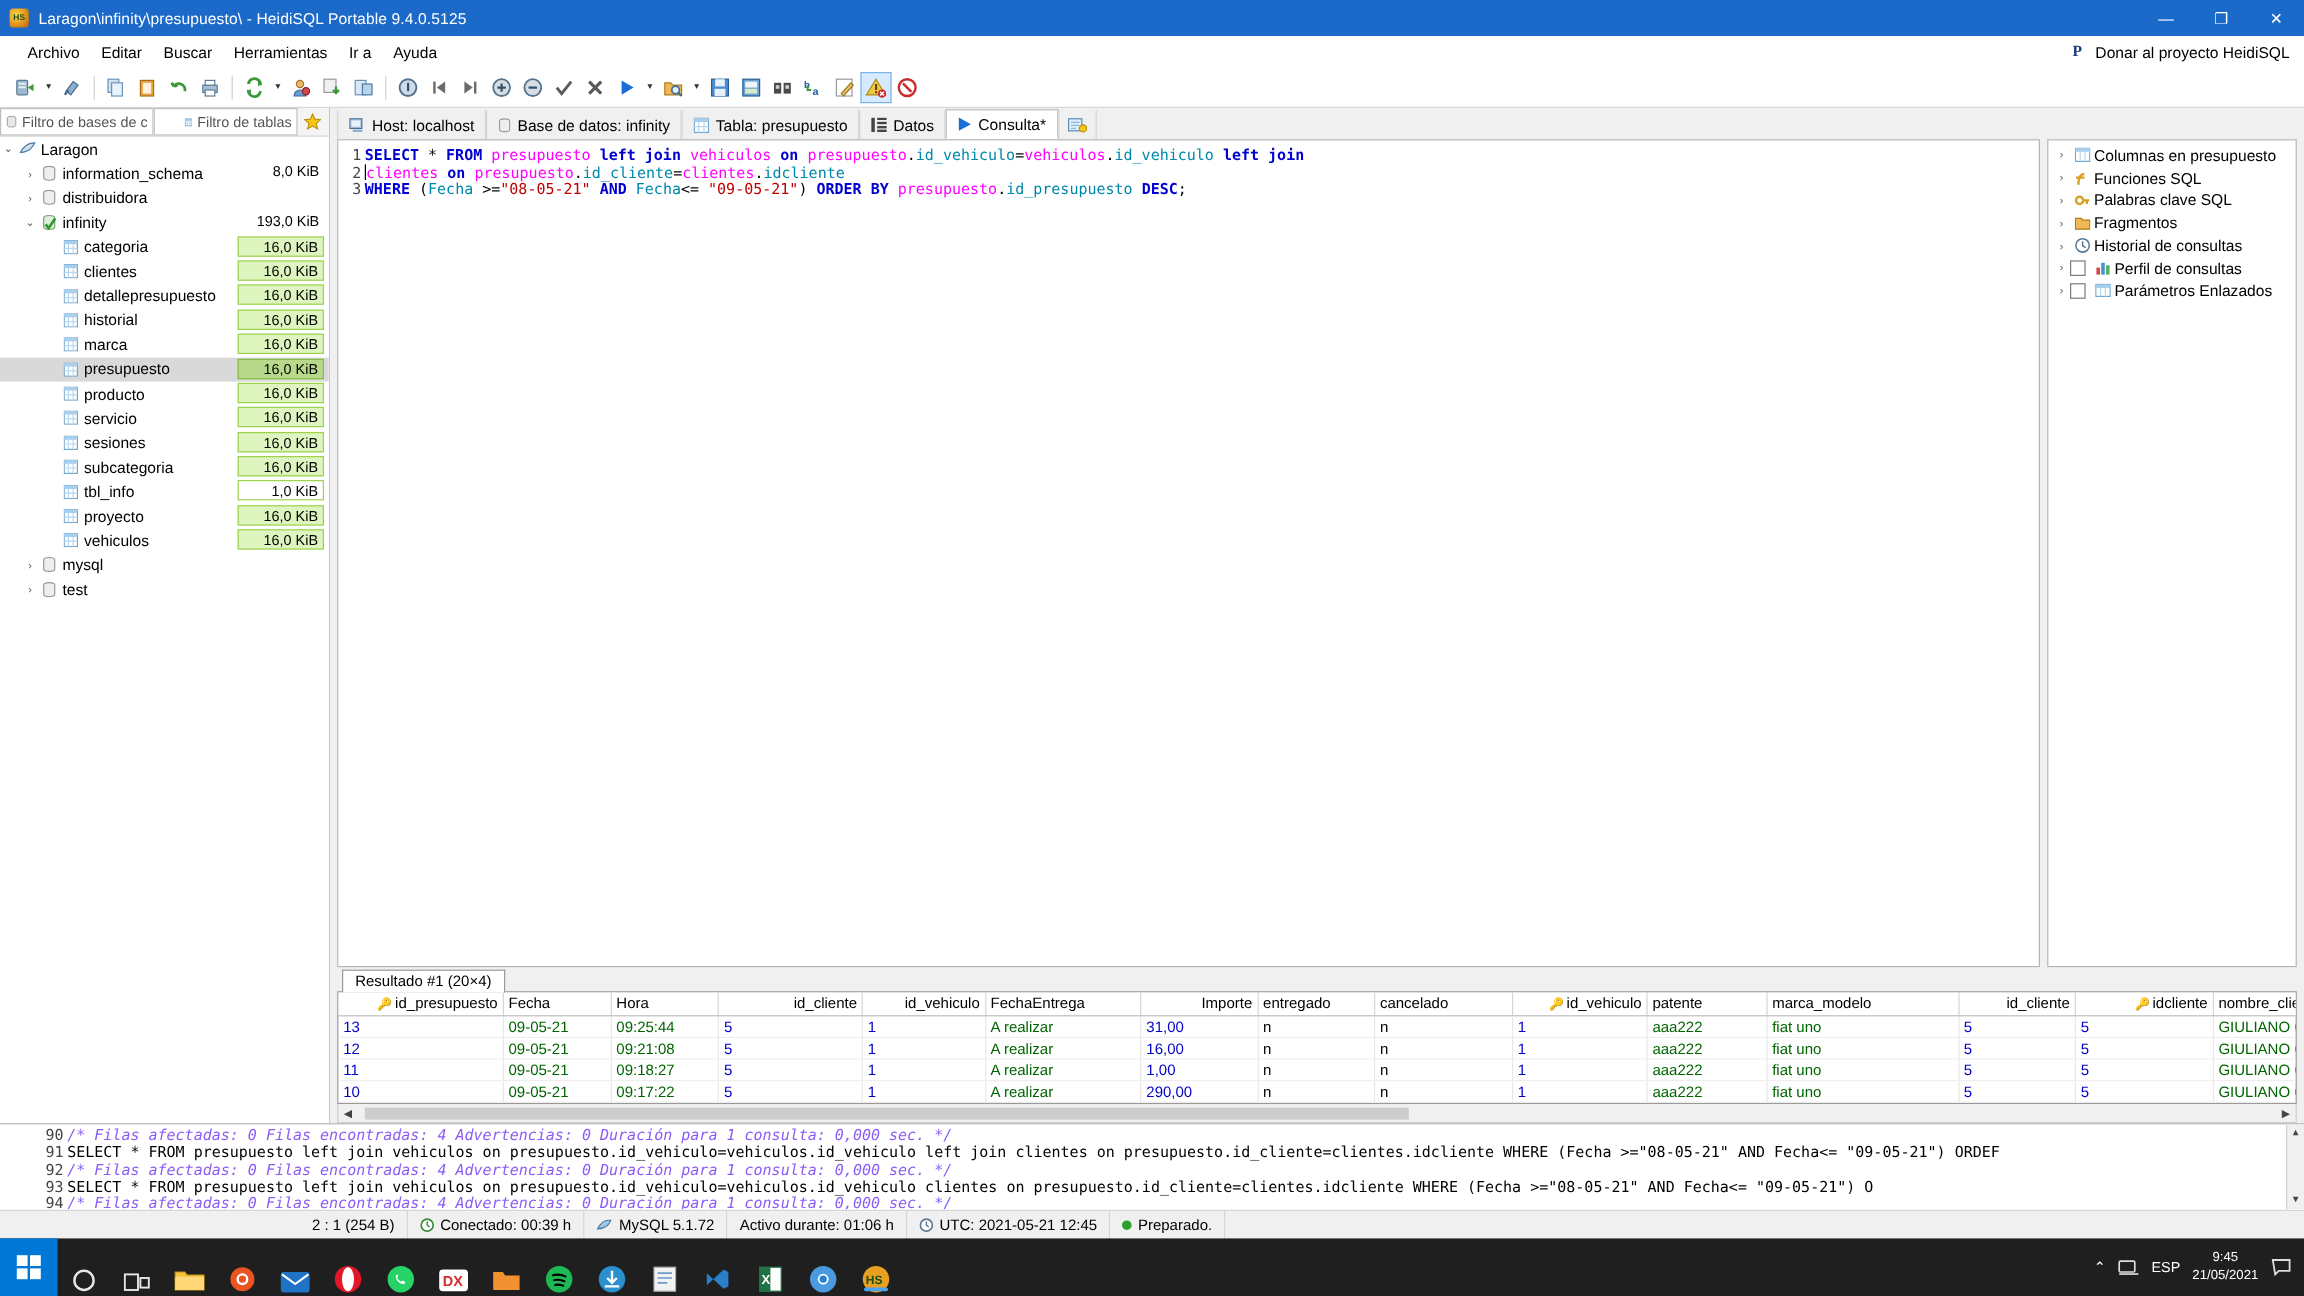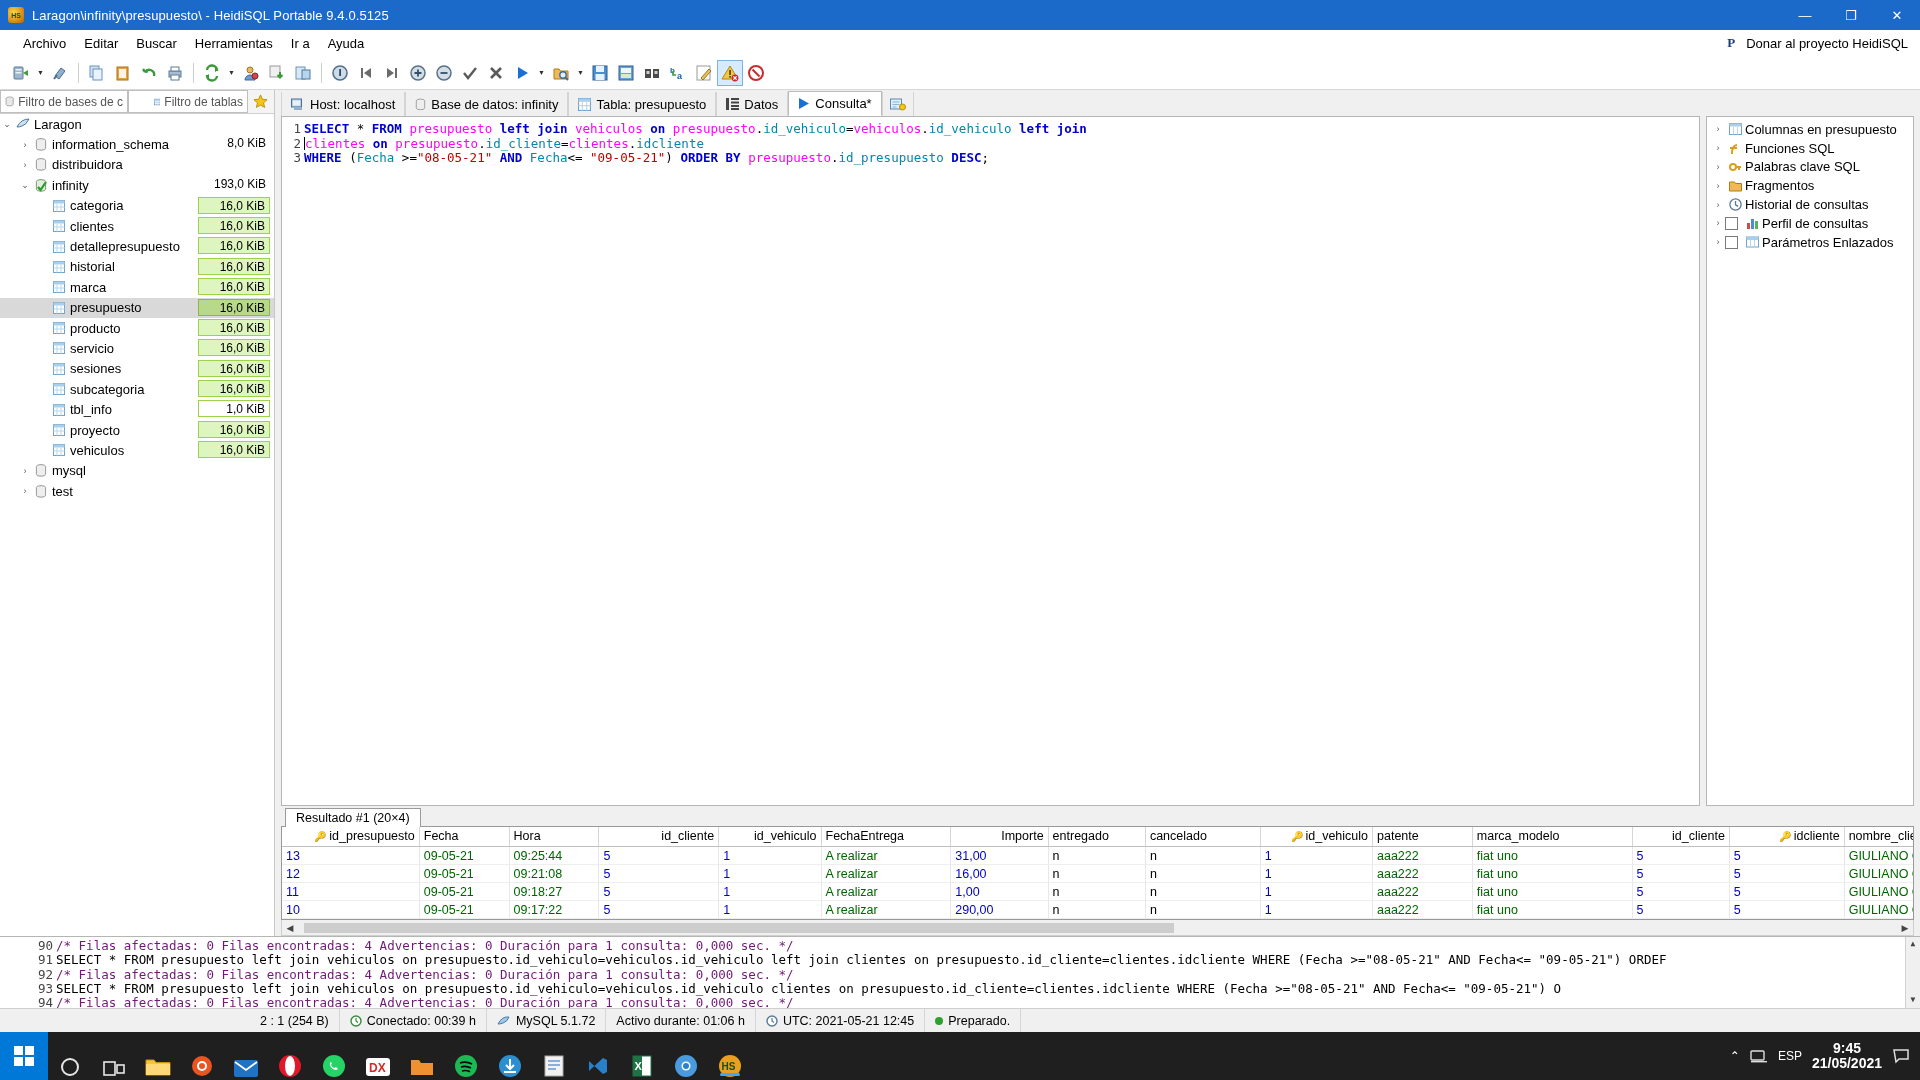--- a/index.html
+++ b/index.html
@@ -161,21 +161,21 @@
   .hscroll .thumb { position: absolute; left: 6px; top: 1px; height: 10px; width: 870px; background: #cdcdcd; }
 
   
   .logpanel {
     flex: 0 0 auto; height: 72px; background: #fff; border-top: 1px solid #b5b5b5;
     font-family: "DejaVu Sans Mono", monospace; font-size: 12.5px; line-height: 14.3px;
     display: flex; overflow: hidden; position: relative;
   }
   .loggutter { width: 24px; flex: 0 0 24px; text-align: right; padding-right: 3px; color: #444; padding-top: 2px; margin-left: 32px; }
   .logbody { flex: 1 1 auto; padding-top: 2px; overflow: hidden; white-space: nowrap; }
-  .logcomment { color: #701a75; }
+  .logcomment { color: #8b5cf6; font-style: italic; }
   .logscroll { width: 15px; flex: 0 0 15px; background: #f0f0f0; border-left: 1px solid #d0d0d0; display:flex; flex-direction:column; }
   .logscroll .a { height: 15px; text-align: center; font-size: 8px; color:#444; }
   .logscroll .tr { flex:1; }
 
   
   .statusbar {
     height: 24px; flex: 0 0 24px; background: #f0f0f0; border-top: 1px solid #cfcfcf;
     display: flex; align-items: center; font-size: 12.5px; color: #000;
   }
   .scell { display: flex; align-items: center; gap: 5px; padding: 0 10px; height: 24px; border-right: 1px solid #d6d6d6; }
@@ -190,21 +190,21 @@
   .startbtn { width: 48px; height: 48px; display: flex; align-items: center; justify-content: center; background: #0078d7; }
   .startbtn .sq { display: grid; grid-template-columns: 9px 9px; grid-template-rows: 9px 9px; gap: 2px; }
   .startbtn .sq i { background: #fff; display: block; }
   .searchbox {
     width: 330px; height: 40px; margin-left: 2px; background: #fff; color: #333;
     display: flex; align-items: center; gap: 10px; padding-left: 12px; font-size: 13.5px;
   }
   .tbicon { width: 44px; height: 43px; display: flex; align-items: flex-end; justify-content: center; position: relative; }
   .tbicon.run::after { content:""; position:absolute; bottom:2px; left:12px; width:20px; height:3px; background:#4aa3f0; border-radius:2px; }
   .tray { margin-left: auto; display: flex; align-items: center; gap: 10px; padding-right: 10px; font-size: 12px; }
-  .clock { text-align: center; line-height: 15px; font-size: 14px; font-weight: bold; }
+  .clock { text-align: center; line-height: 15px; font-size: 11px; }
 </style>
 </head>
 <body>
 
 <div class="app">
 
   <div class="titlebar">
     <div class="app-icon">HS</div>
     <div class="title">Laragon\infinity\presupuesto\ - HeidiSQL Portable 9.4.0.5125</div>
     <div class="win-btns">

